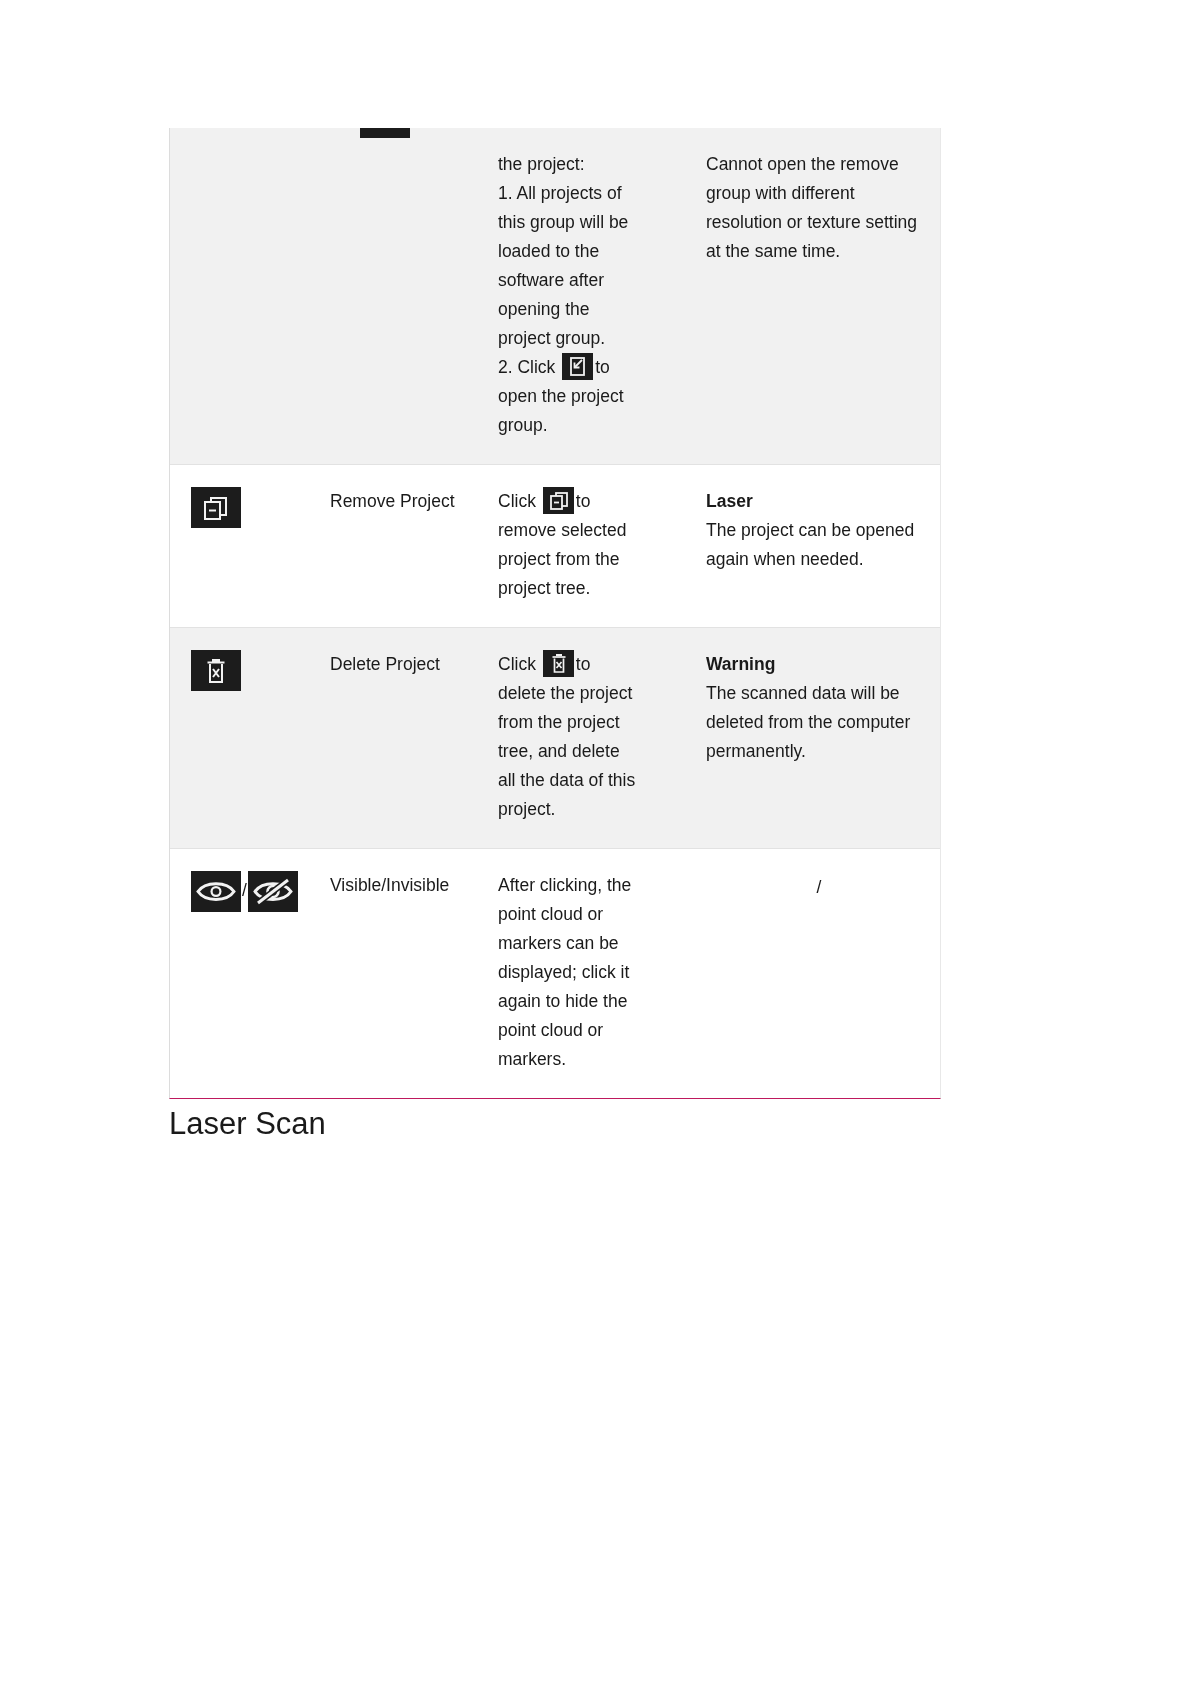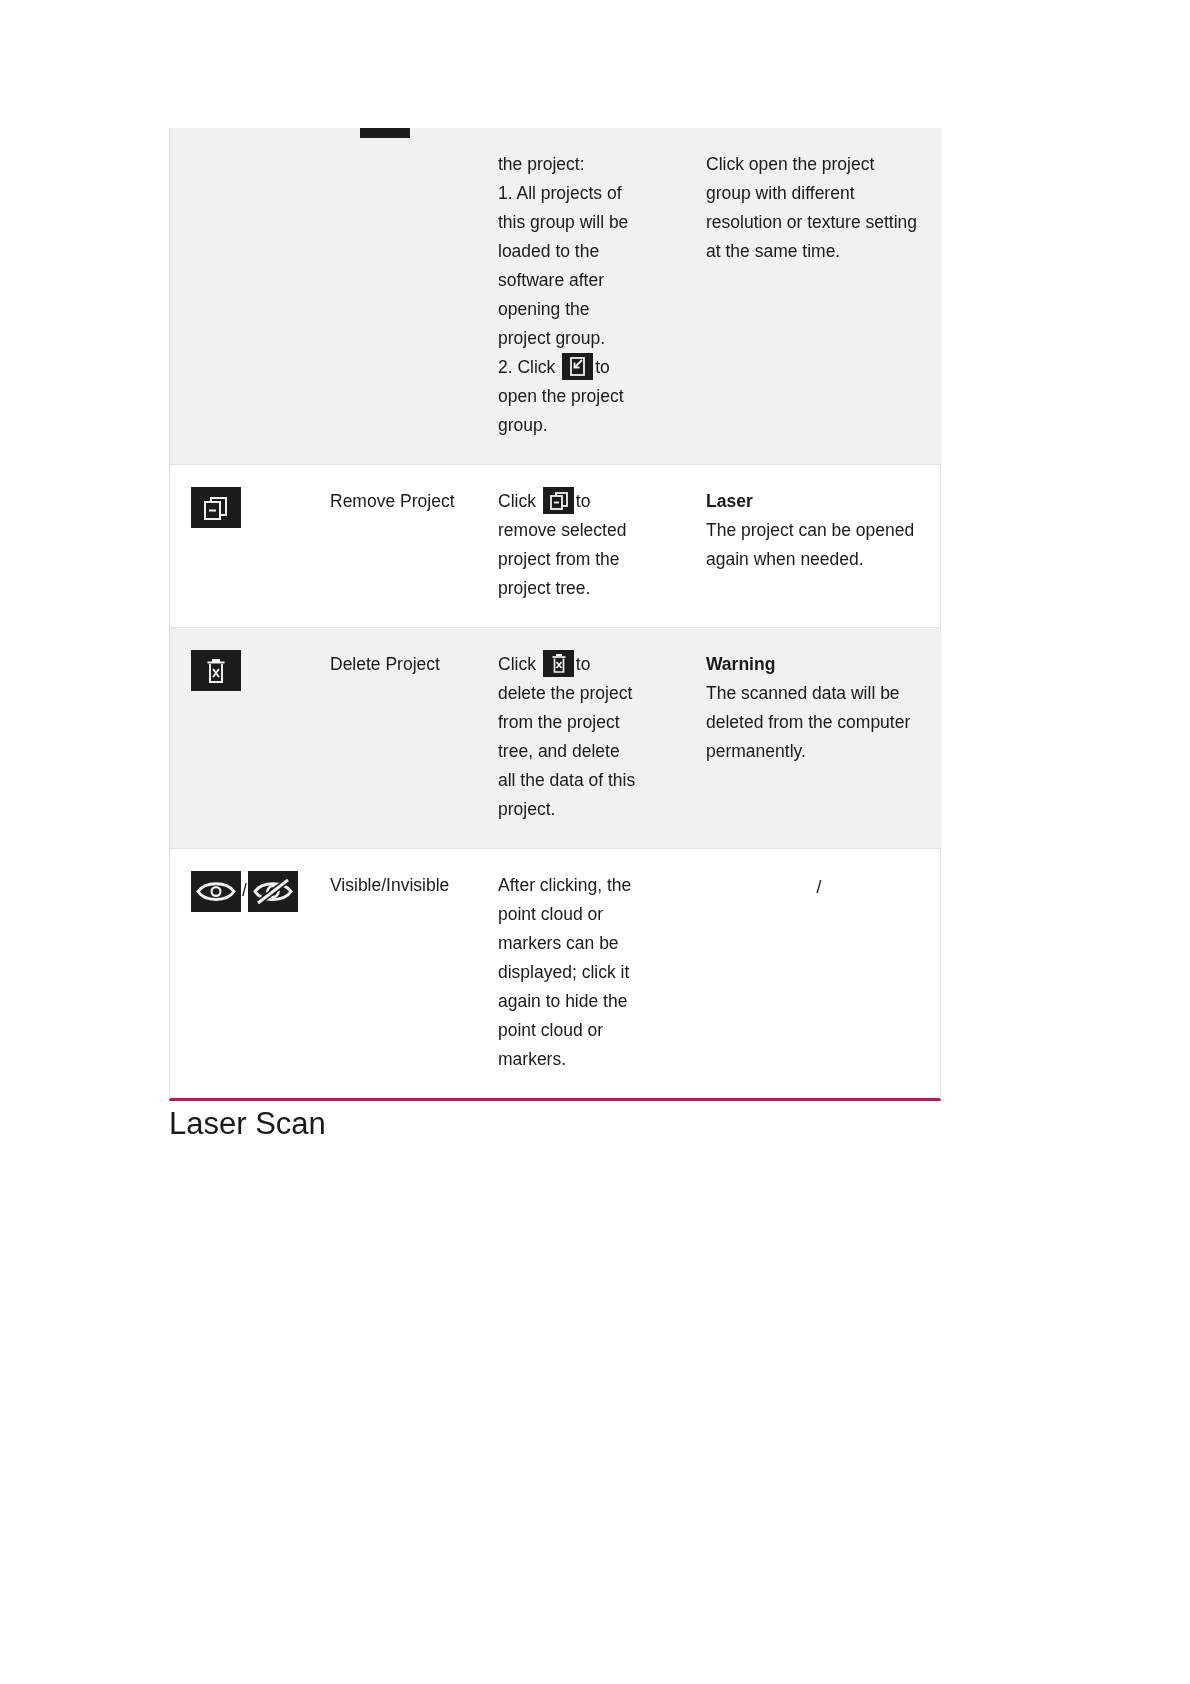--- a/index.html
+++ b/index.html
@@ -23,21 +23,21 @@
   }
 
   
   .table-wrap {
     position: absolute;
     left: 169px;
     top: 128px;
     width: 772px;
     border-left: 1px solid #dcdcdc;
     border-right: 1px solid #e8e8e8;
-    border-bottom: 3px solid #be185d;
+    border-bottom: 1px solid #be185d;
     box-sizing: border-box;
   }
   table.doc-table {
     width: 100%;
     border-collapse: collapse;
     table-layout: fixed;
   }
   table.doc-table td {
     vertical-align: top;
     padding: 22px 14px 24px 14px;
@@ -145,21 +145,21 @@
               <svg viewBox="0 0 31 27" xmlns="http://www.w3.org/2000/svg">
                 <rect x="9" y="5" width="13" height="17" fill="none" stroke="#f2f2f2" stroke-width="1.8"></rect>
                 <path d="M20 7 L12.5 14.5" stroke="#f2f2f2" stroke-width="1.8" fill="none"></path>
                 <path d="M12.5 9.5 L12.5 14.5 L17.5 14.5" stroke="#f2f2f2" stroke-width="1.8" fill="none"></path>
               </svg>
             </span><span>to</span></span>
           <span class="desc-line">open the project</span>
           <span class="desc-line">group.</span>
         </td>
         <td class="col-note cell-note">
-          <span class="desc-line">Click open the project</span>
+          <span class="desc-line">Cannot open the remove</span>
           <span class="desc-line">group with different</span>
           <span class="desc-line">resolution or texture setting</span>
           <span class="desc-line">at the same time.</span>
         </td>
       </tr>
 
       <tr>
         <td class="col-icon cell-icon">
           <span class="tile tile-lg">
             <svg viewBox="0 0 50 41" xmlns="http://www.w3.org/2000/svg">

